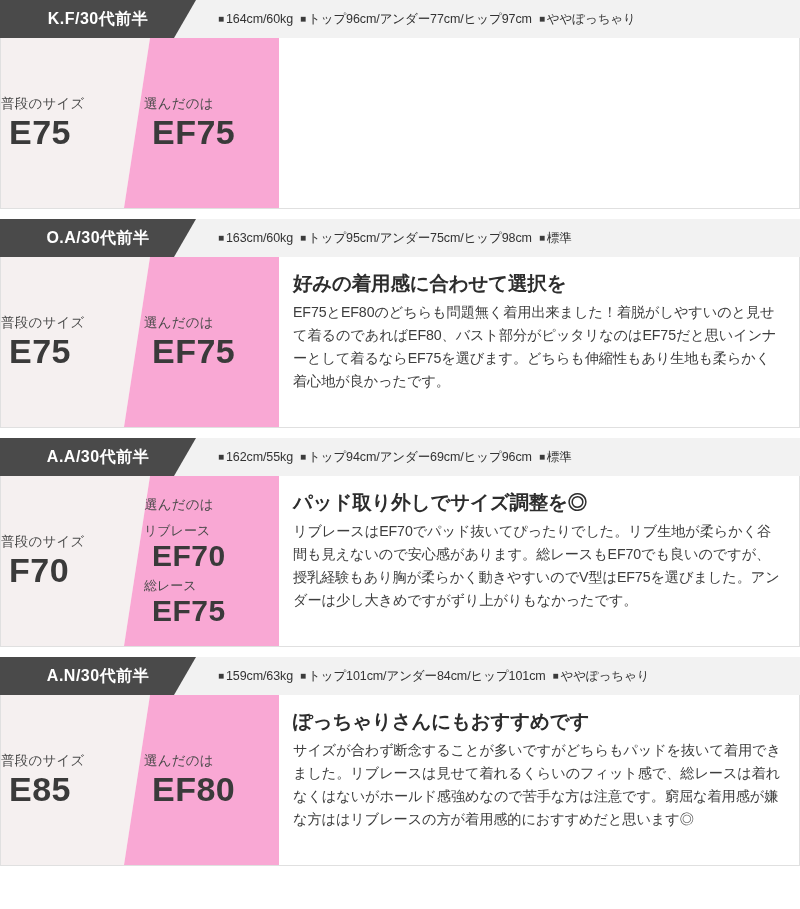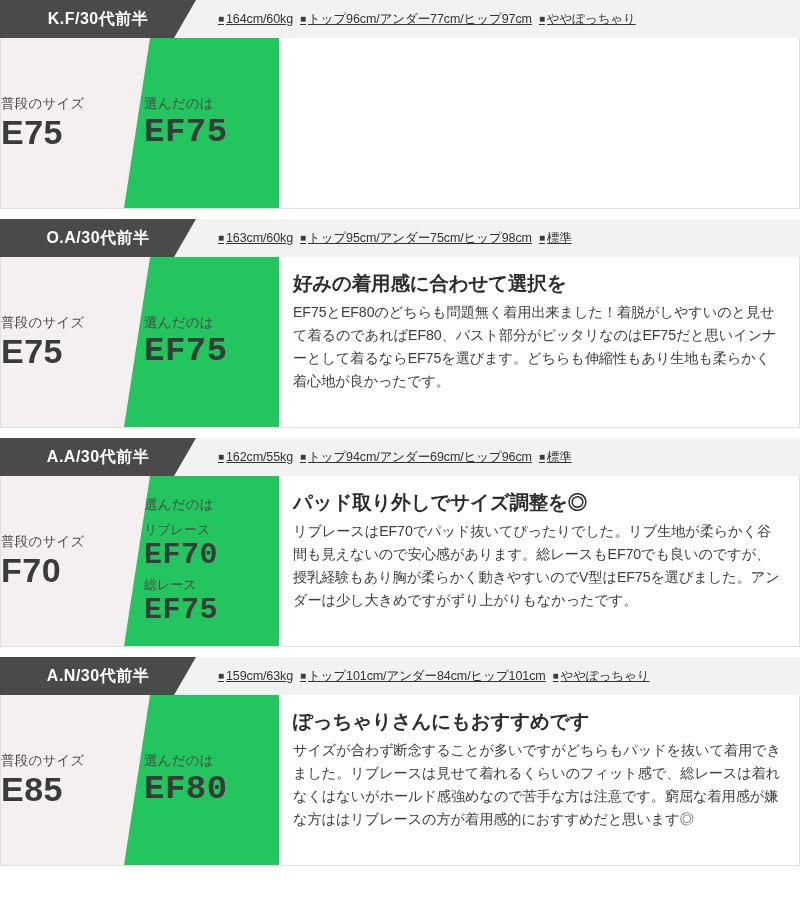--- a/index.html
+++ b/index.html
@@ -47,21 +47,20 @@
   }
   .header-specs {
     flex: 1;
     display: flex;
     align-items: center;
     font-size: 12.5px;
     color: #333333;
     padding-left: 22px;
     white-space: nowrap;
     letter-spacing: -0.1px;
-    text-decoration: underline;
   }
   .spec-item { margin-right: 7px; }
   .spec-item::before {
     content: "\25A0";
     font-size: 10px;
     margin-right: 2px;
     color: #3b3b3b;
     position: relative;
     top: -1px;
   }
@@ -91,39 +90,39 @@
     text-align: center;
     position: relative;
   }
   .size-col.usual {
     background: #f5f0f0;
     clip-path: polygon(0 0, 100% 0, calc(100% - 26px) 100%, 0 100%);
     padding-right: 14px;
     box-sizing: border-box;
   }
   .size-col.chosen {
-    background: #22c55e;
+    background: #f9a8d4;
     margin-left: -26px;
     clip-path: polygon(26px 0, 100% 0, 100% 100%, 0 100%);
     padding-left: 20px;
     box-sizing: border-box;
-    font-family: Liberation Mono, monospace;
   }
   .size-label {
     font-size: 13.5px;
     color: #4a4a4a;
     margin-bottom: 2px;
     letter-spacing: 0.2px;
   }
   .size-value {
     font-size: 34px;
     font-weight: bold;
     color: #3a3a3a;
     line-height: 1.05;
     letter-spacing: 0.5px;
+    margin-left: 8px;
   }
   .size-sub {
     font-size: 13px;
     color: #4a4a4a;
     line-height: 1.3;
     margin-top: 7px;
   }
   .size-value.small { font-size: 30px; }
 
   .text-block {

